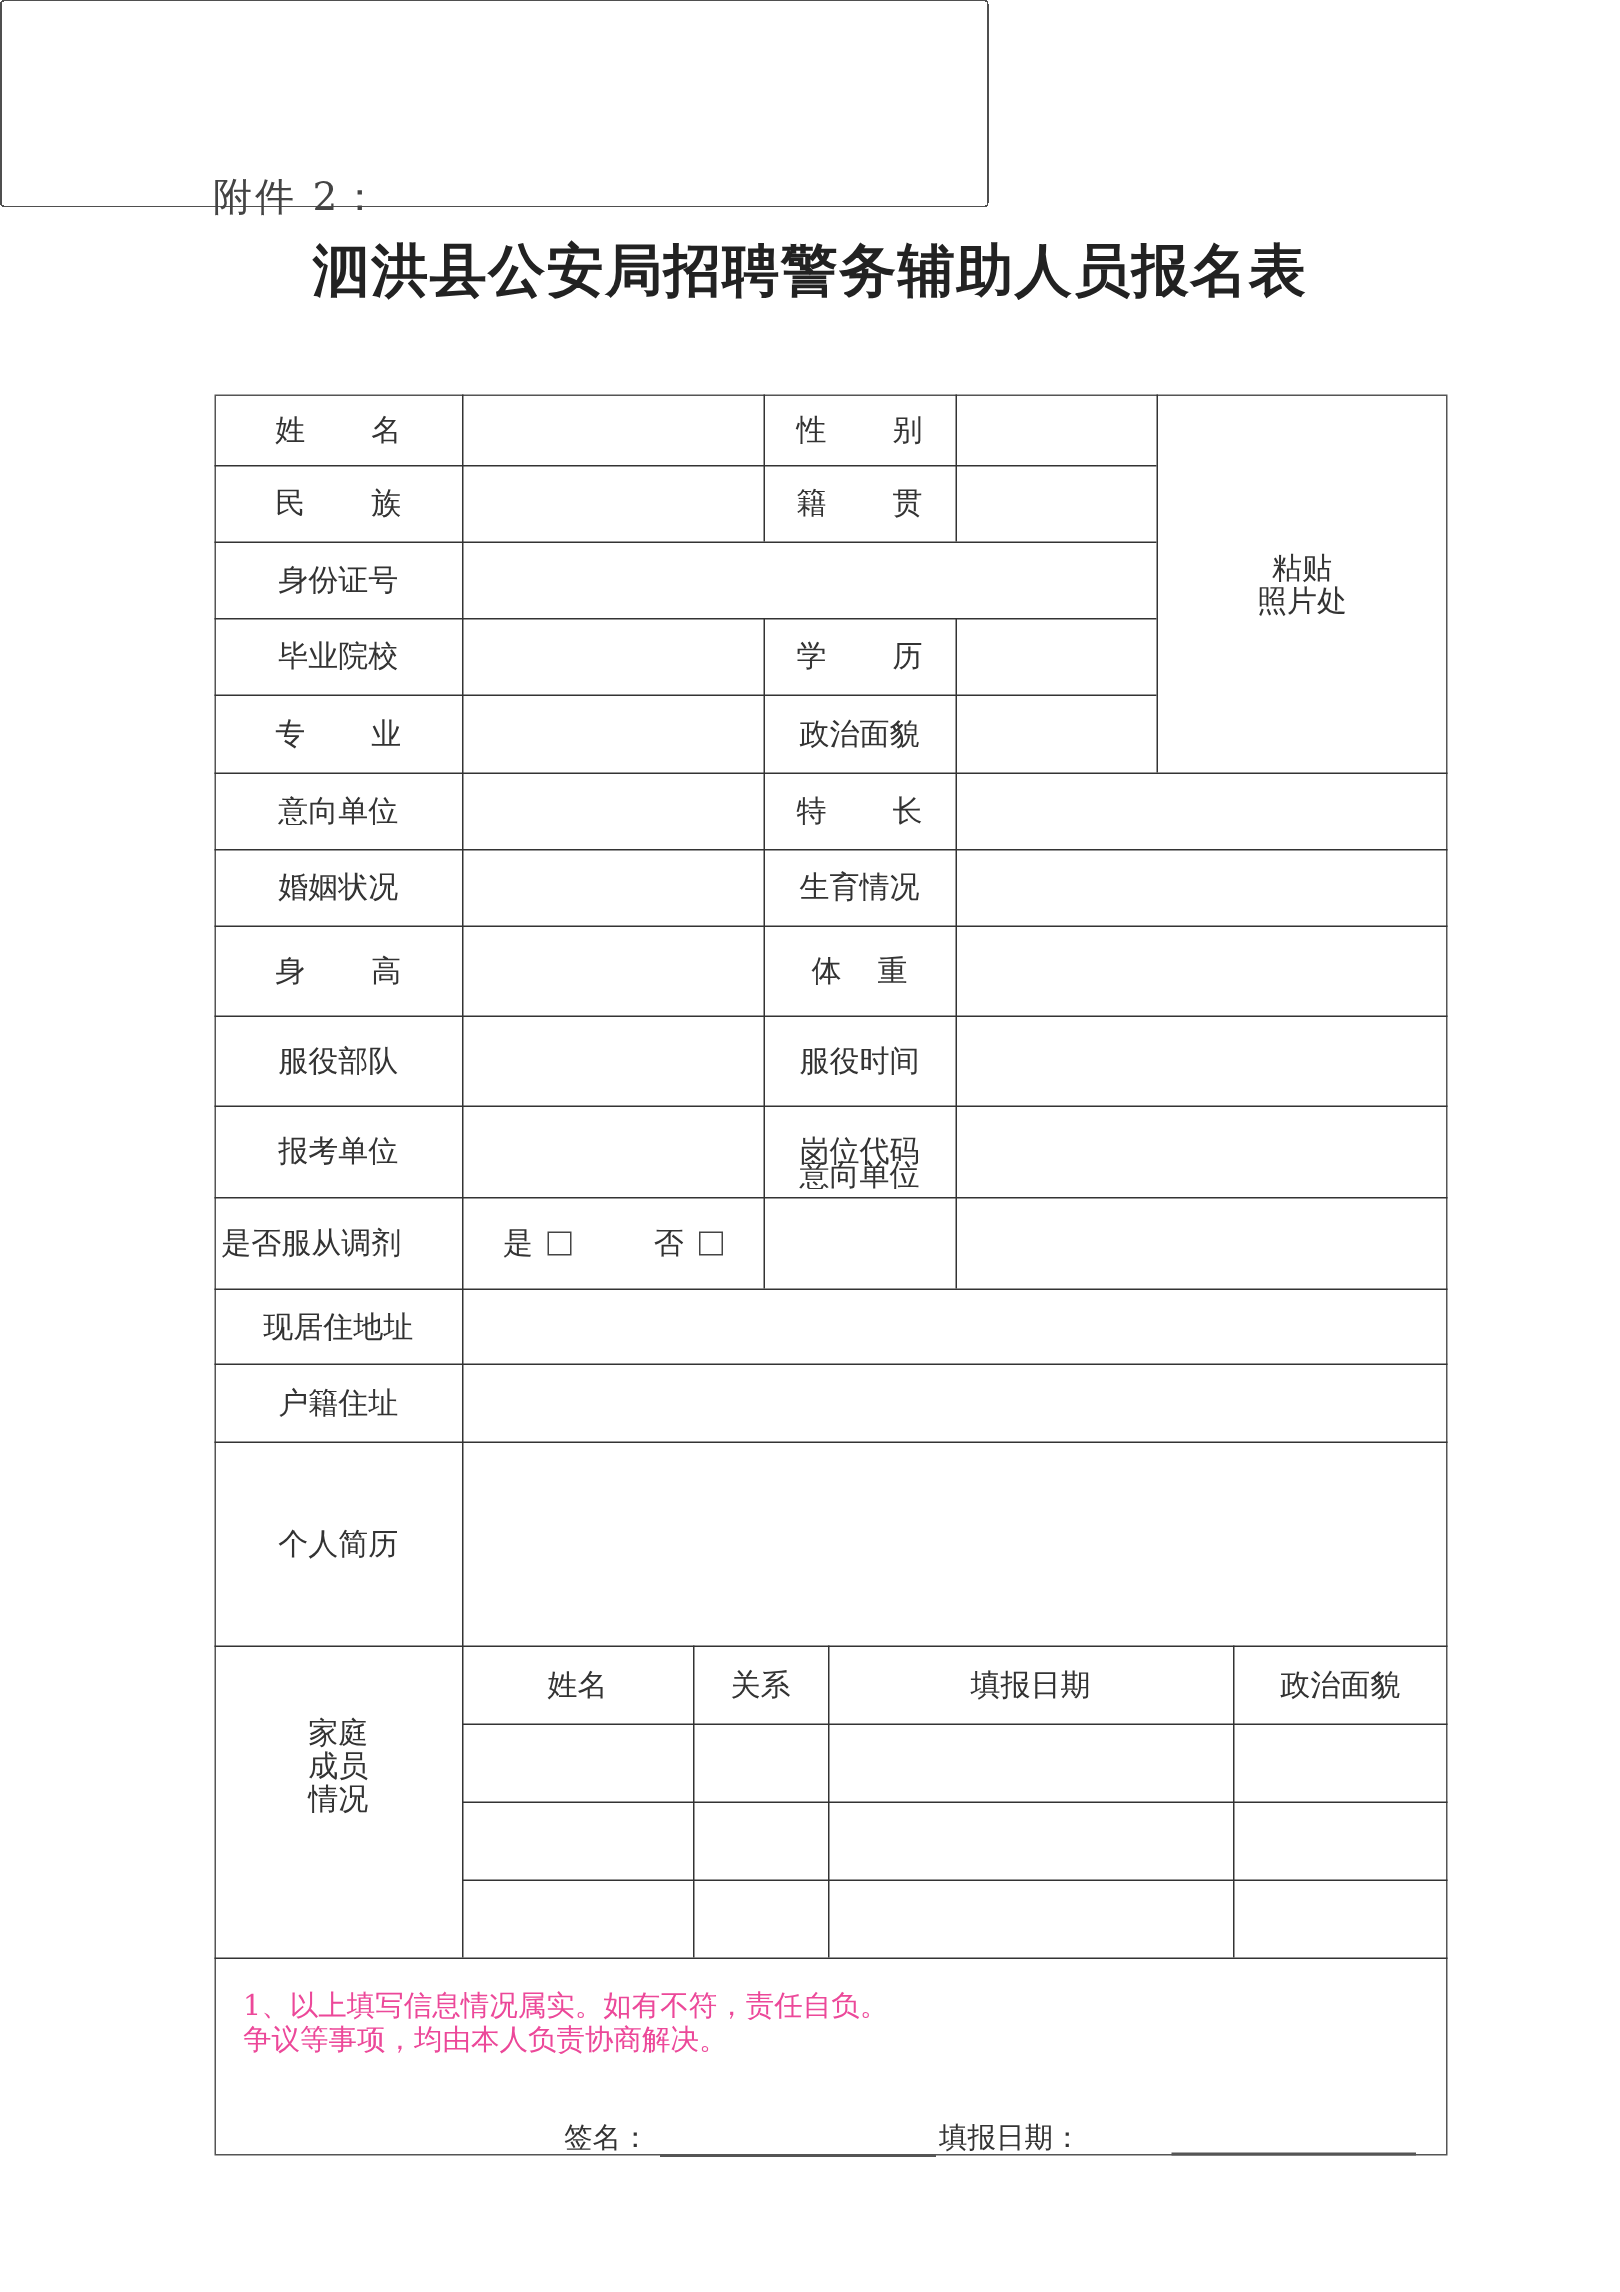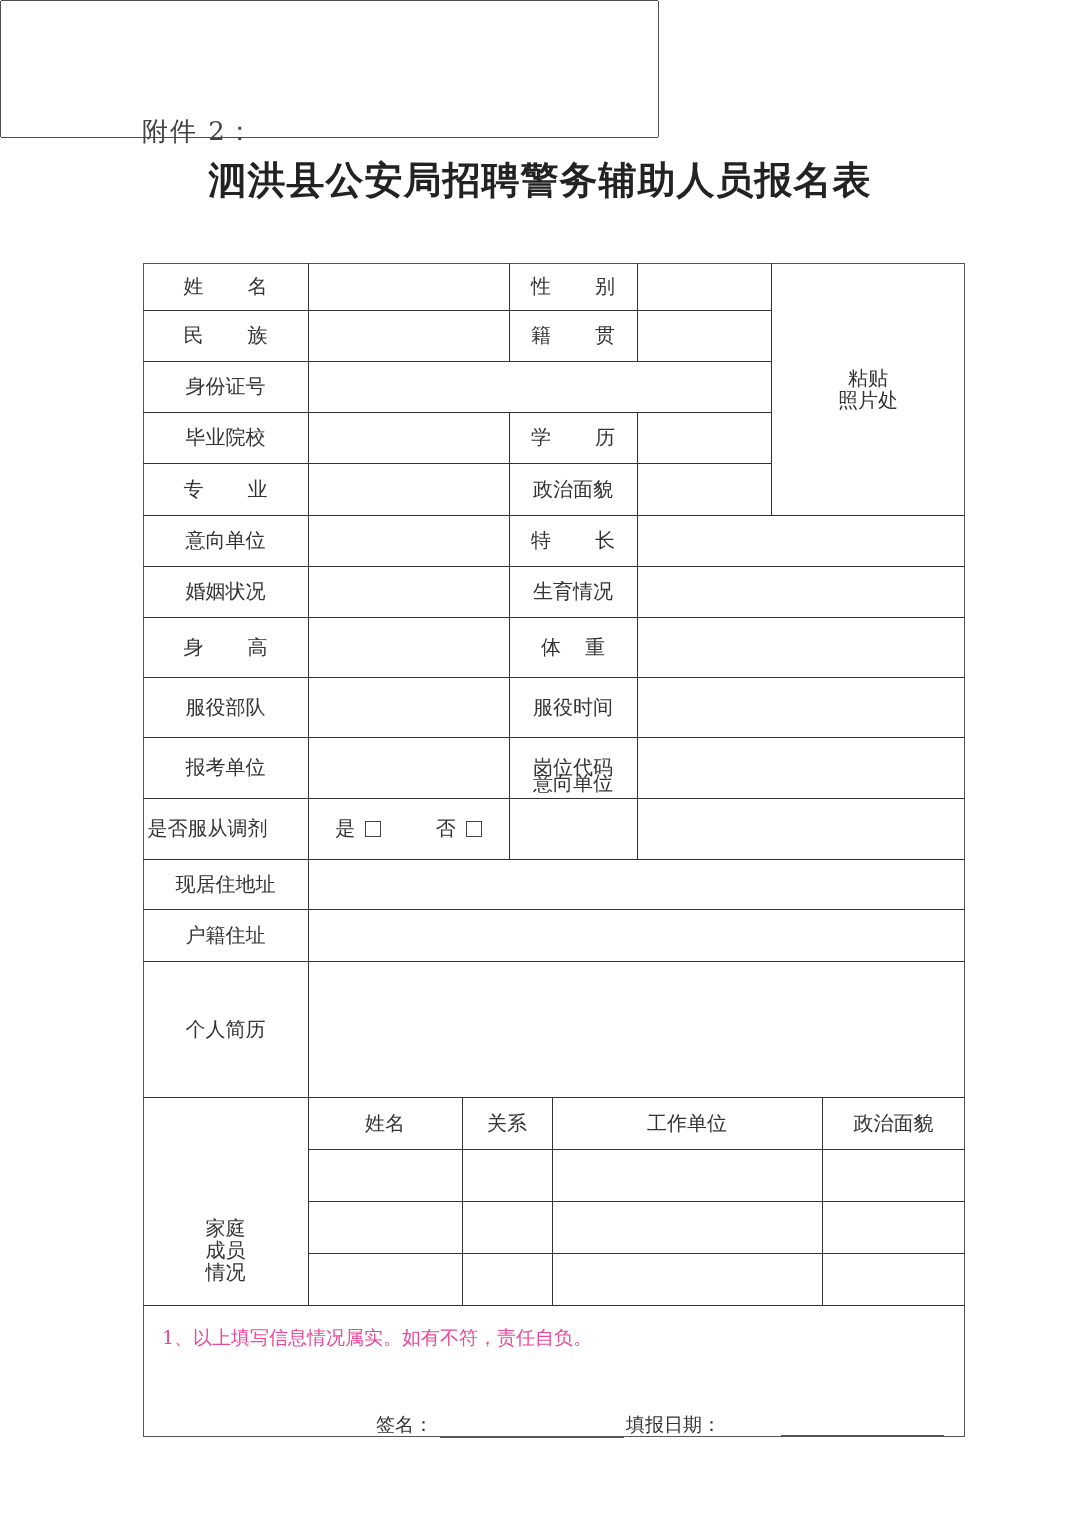--- a/index.html
+++ b/index.html
@@ -195,46 +195,47 @@
 
 
 <div class="cell" style="left:143px;top:909px;width:165px;height:52px">户籍住址</div>
 <input class="field" style="left: 310px; top: 911px; width: 653px; height: 48px;">
 
 
 <div class="cell" style="left:143px;top:961px;width:165px;height:136px">个人简历</div>
 <textarea class="field" style="left: 310px; top: 963px; width: 653px; height: 132px; resize: none;"></textarea>
 
 
-<div class="cell family-label" style="left:143px;top:1146px;width:165px;height:208px">
+<div class="cell family-label" style="left:143px;top:1073px;width:165px;height:208px">
   <span>家庭</span>
   <span>成员</span>
   <span>情况</span>
 </div>
 <div class="cell" style="left:308px;top:1097px;width:154px;height:52px">姓名</div>
 <div class="cell" style="left:462px;top:1097px;width:90px;height:52px">关系</div>
-<div class="cell" style="left:552px;top:1097px;width:270px;height:52px">工作单位</div>
+<div class="cell" style="left:552px;top:1097px;width:270px;height:52px">填报日期</div>
 <div class="cell" style="left:822px;top:1097px;width:143px;height:52px">政治面貌</div>
 
 <input class="field" style="left: 310px; top: 1151px; width: 150px; height: 48px;">
 <input class="field" style="left: 464px; top: 1151px; width: 86px; height: 48px;">
 <input class="field" style="left: 554px; top: 1151px; width: 266px; height: 48px;">
 <input class="field" style="left: 824px; top: 1151px; width: 139px; height: 48px;">
 <input class="field" style="left: 310px; top: 1203px; width: 150px; height: 48px;">
 <input class="field" style="left: 464px; top: 1203px; width: 86px; height: 48px;">
 <input class="field" style="left: 554px; top: 1203px; width: 266px; height: 48px;">
 <input class="field" style="left: 824px; top: 1203px; width: 139px; height: 48px;">
 <input class="field" style="left: 310px; top: 1255px; width: 150px; height: 48px;">
 <input class="field" style="left: 464px; top: 1255px; width: 86px; height: 48px;">
 <input class="field" style="left: 554px; top: 1255px; width: 266px; height: 48px;">
 <input class="field" style="left: 824px; top: 1255px; width: 139px; height: 48px;">
 
 
 <div class="decl">
   <div>1、以上填写信息情况属实。如有不符，责任自负。</div>
+  <div>争议等事项，均由本人负责协商解决。</div>
 </div>
 <div class="sign" style="left:376px">签名：</div>
 <div class="uline" style="left:440px;width:184px;top:1436px"></div>
 <div class="sign" style="left:626px">填报日期：</div>
 <div class="uline" style="left:781px;width:163px;top:1435px"></div>
 
 
 
 
 </body></html>

